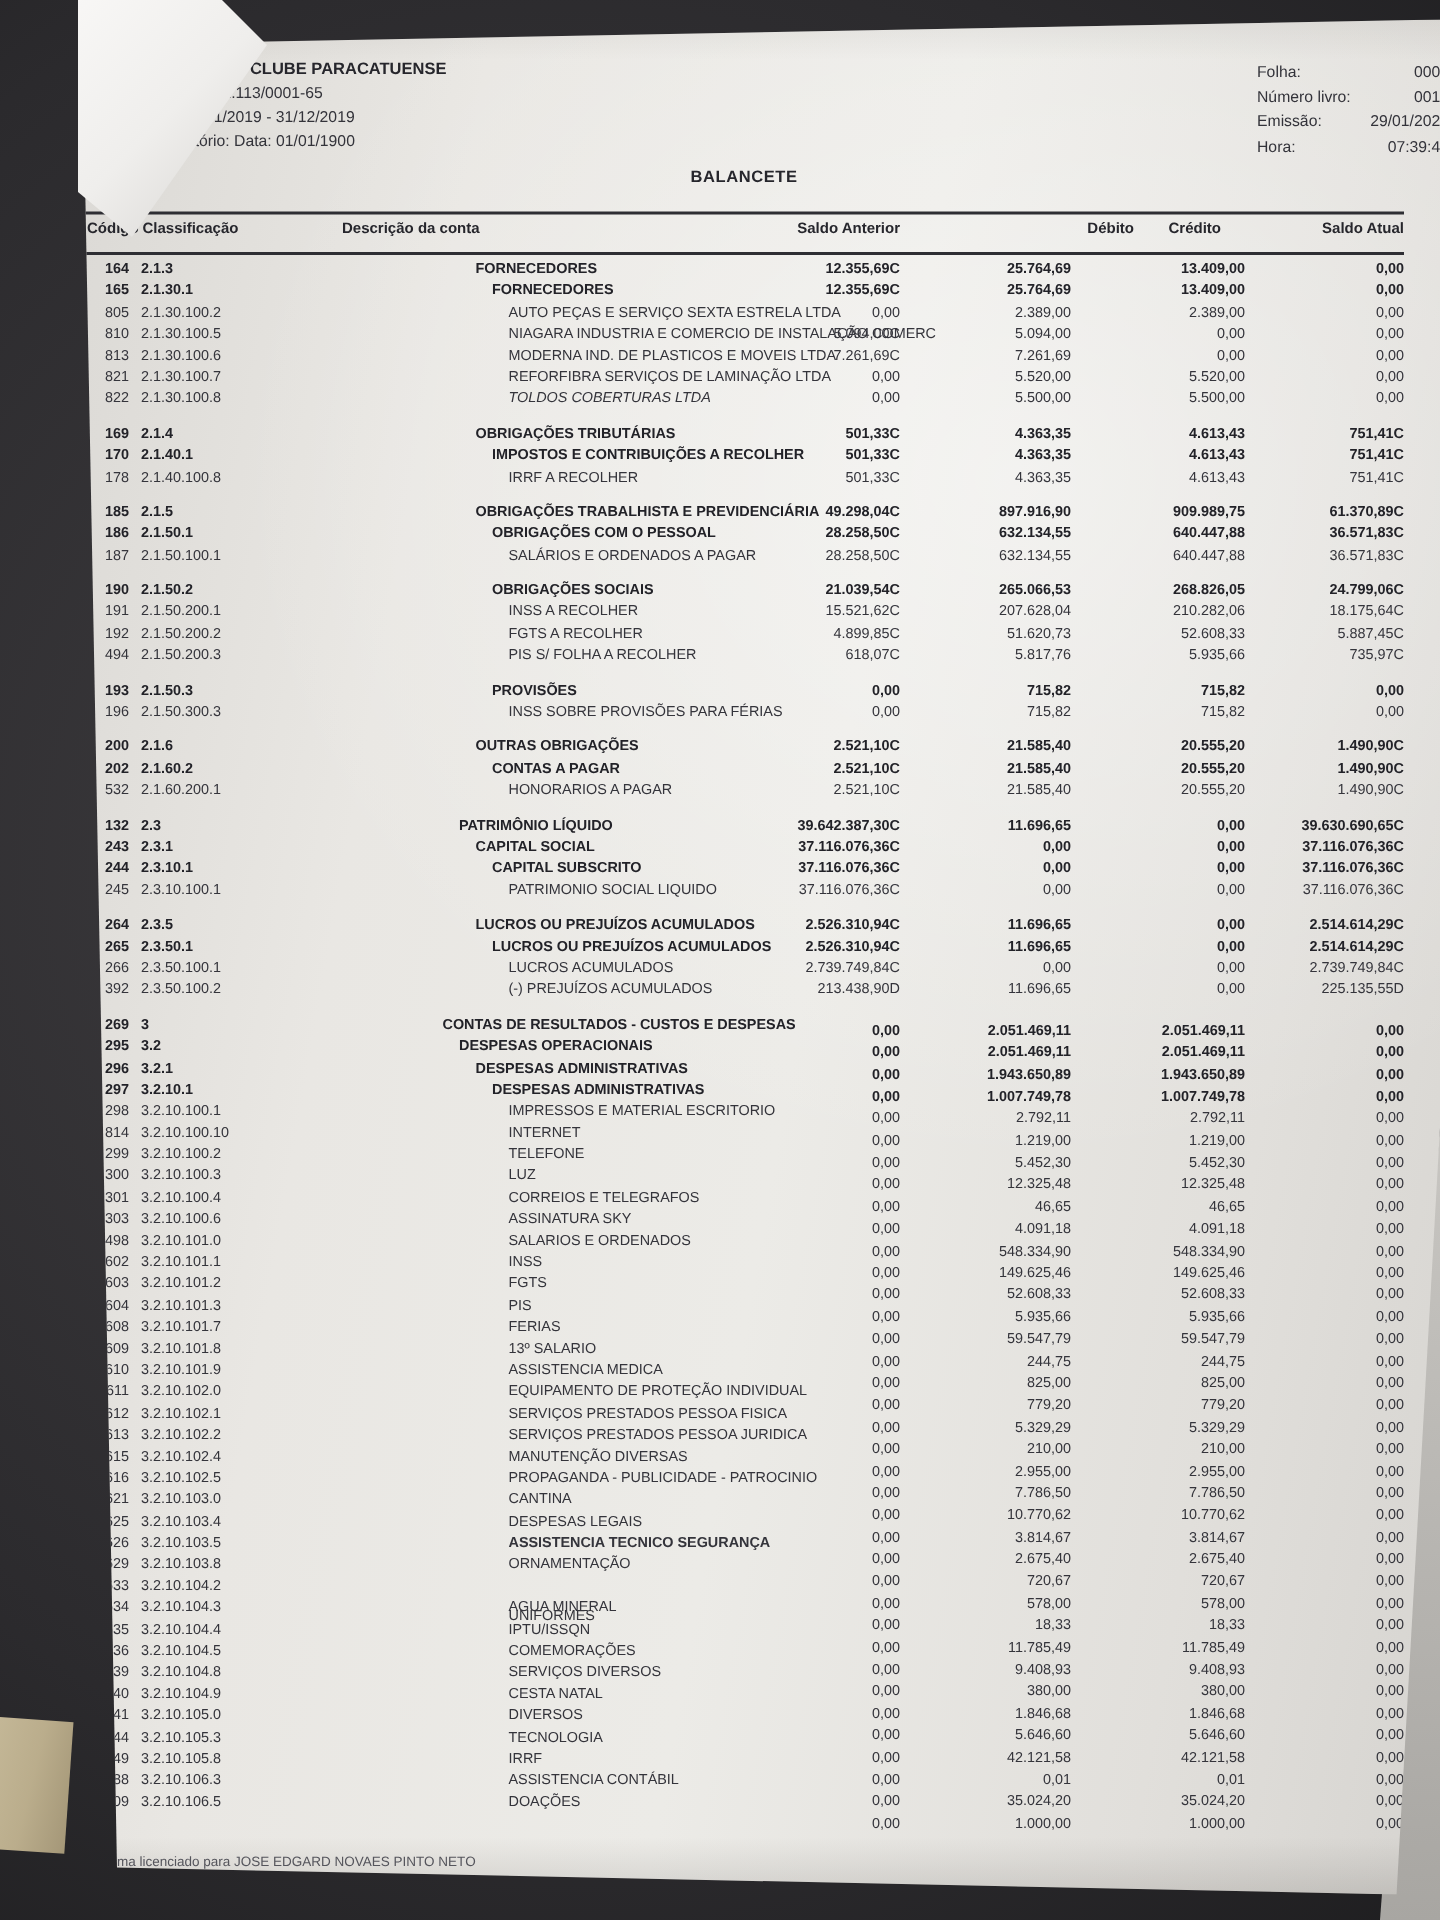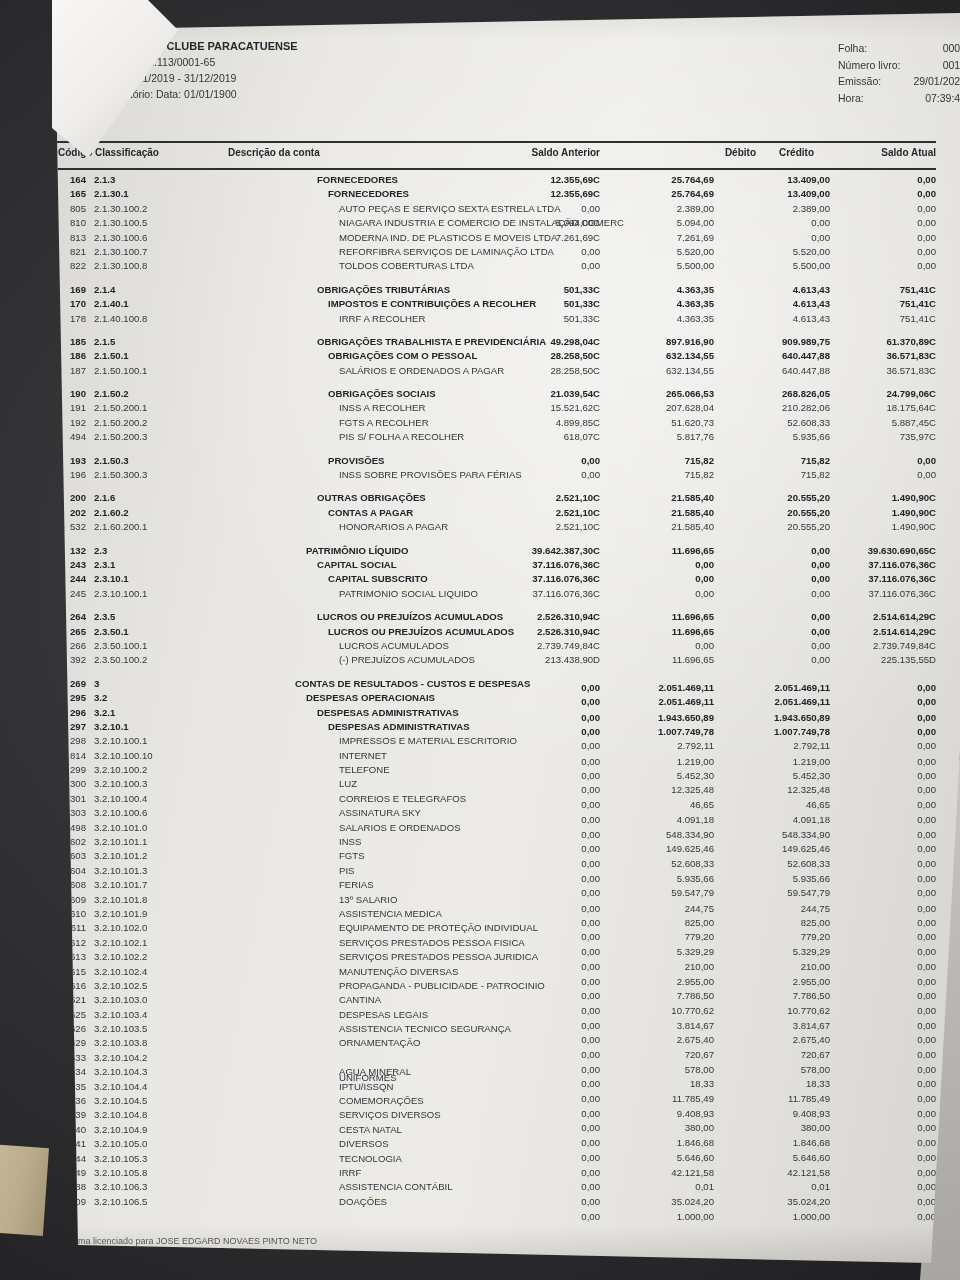--- a/index.html
+++ b/index.html
@@ -92,20 +92,21 @@
       <div class="meta-row">
         <span>Emissão:</span>
         <span>29/01/2020</span>
       </div>
       <div class="meta-row">
         <span>Hora:</span>
         <span>07:39:41</span>
       </div>
     </div>
 
+    <div id="report-title">BALANCETE</div>
 
     <div id="balance-table">
       <div id="thead">
         <span id="h-code">Código</span>
         <span id="h-cls">Classificação</span>
         <span id="h-desc">Descrição da conta</span>
         <span id="h-sa">Saldo Anterior</span>
         <span id="h-db">Débito</span>
         <span id="h-cr">Crédito</span>
         <span id="h-st">Saldo Atual</span>
@@ -161,21 +162,21 @@
             <div class="c-cls"><span class="val">2.1.30.100.7</span></div>
             <div class="c-desc" style="padding-left: 113px;"><span class="val">REFORFIBRA SERVIÇOS DE LAMINAÇÃO LTDA</span></div>
             <div class="c-sa"><span class="val">0,00</span></div>
             <div class="c-db"><span class="val">5.520,00</span></div>
             <div class="c-cr"><span class="val">5.520,00</span></div>
             <div class="c-st"><span class="val">0,00</span></div>
           </div>
           <div class="trow">
             <div class="c-code"><span class="val">822</span></div>
             <div class="c-cls"><span class="val">2.1.30.100.8</span></div>
-            <div class="c-desc" style="padding-left: 113px;"><span class="val">TOLDOS COBERTURAS LTDA</span></div>
+            <div class="c-desc" style="padding-left: 113px; font-style: italic;"><span class="val">TOLDOS COBERTURAS LTDA</span></div>
             <div class="c-sa"><span class="val">0,00</span></div>
             <div class="c-db"><span class="val">5.500,00</span></div>
             <div class="c-cr"><span class="val">5.500,00</span></div>
             <div class="c-st"><span class="val">0,00</span></div>
           </div>
           <div class="trow bold gap">
             <div class="c-code"><span class="val">169</span></div>
             <div class="c-cls"><span class="val">2.1.4</span></div>
             <div class="c-desc" style="padding-left: 91px;"><span class="val">OBRIGAÇÕES TRIBUTÁRIAS</span></div>
             <div class="c-sa"><span class="val">501,33C</span></div>
@@ -593,21 +594,21 @@
             <div class="c-cls"><span class="val">3.2.10.103.4</span></div>
             <div class="c-desc" style="padding-left: 113px;"><span class="val">DESPESAS LEGAIS</span></div>
             <div class="c-sa"><span class="val" style="transform: translateY(10.9px);">0,00</span></div>
             <div class="c-db"><span class="val" style="transform: translateY(10.9px);">3.814,67</span></div>
             <div class="c-cr"><span class="val" style="transform: translateY(10.9px);">3.814,67</span></div>
             <div class="c-st"><span class="val" style="transform: translateY(10.9px);">0,00</span></div>
           </div>
           <div class="trow">
             <div class="c-code"><span class="val">626</span></div>
             <div class="c-cls"><span class="val">3.2.10.103.5</span></div>
-            <div class="c-desc" style="padding-left: 113px;"><span class="val">ASSISTENCIA TECNICO SEGURANÇA</span></div>
+            <div class="c-desc" style="padding-left: 113px; font-weight: bold;"><span class="val">ASSISTENCIA TECNICO SEGURANÇA</span></div>
             <div class="c-sa"><span class="val" style="transform: translateY(11.2px);">0,00</span></div>
             <div class="c-db"><span class="val" style="transform: translateY(11.2px);">2.675,40</span></div>
             <div class="c-cr"><span class="val" style="transform: translateY(11.2px);">2.675,40</span></div>
             <div class="c-st"><span class="val" style="transform: translateY(11.2px);">0,00</span></div>
           </div>
           <div class="trow">
             <div class="c-code"><span class="val">629</span></div>
             <div class="c-cls"><span class="val">3.2.10.103.8</span></div>
             <div class="c-desc" style="padding-left: 113px;"><span class="val">ORNAMENTAÇÃO</span></div>
             <div class="c-sa"><span class="val" style="transform: translateY(11.5px);">0,00</span></div>

